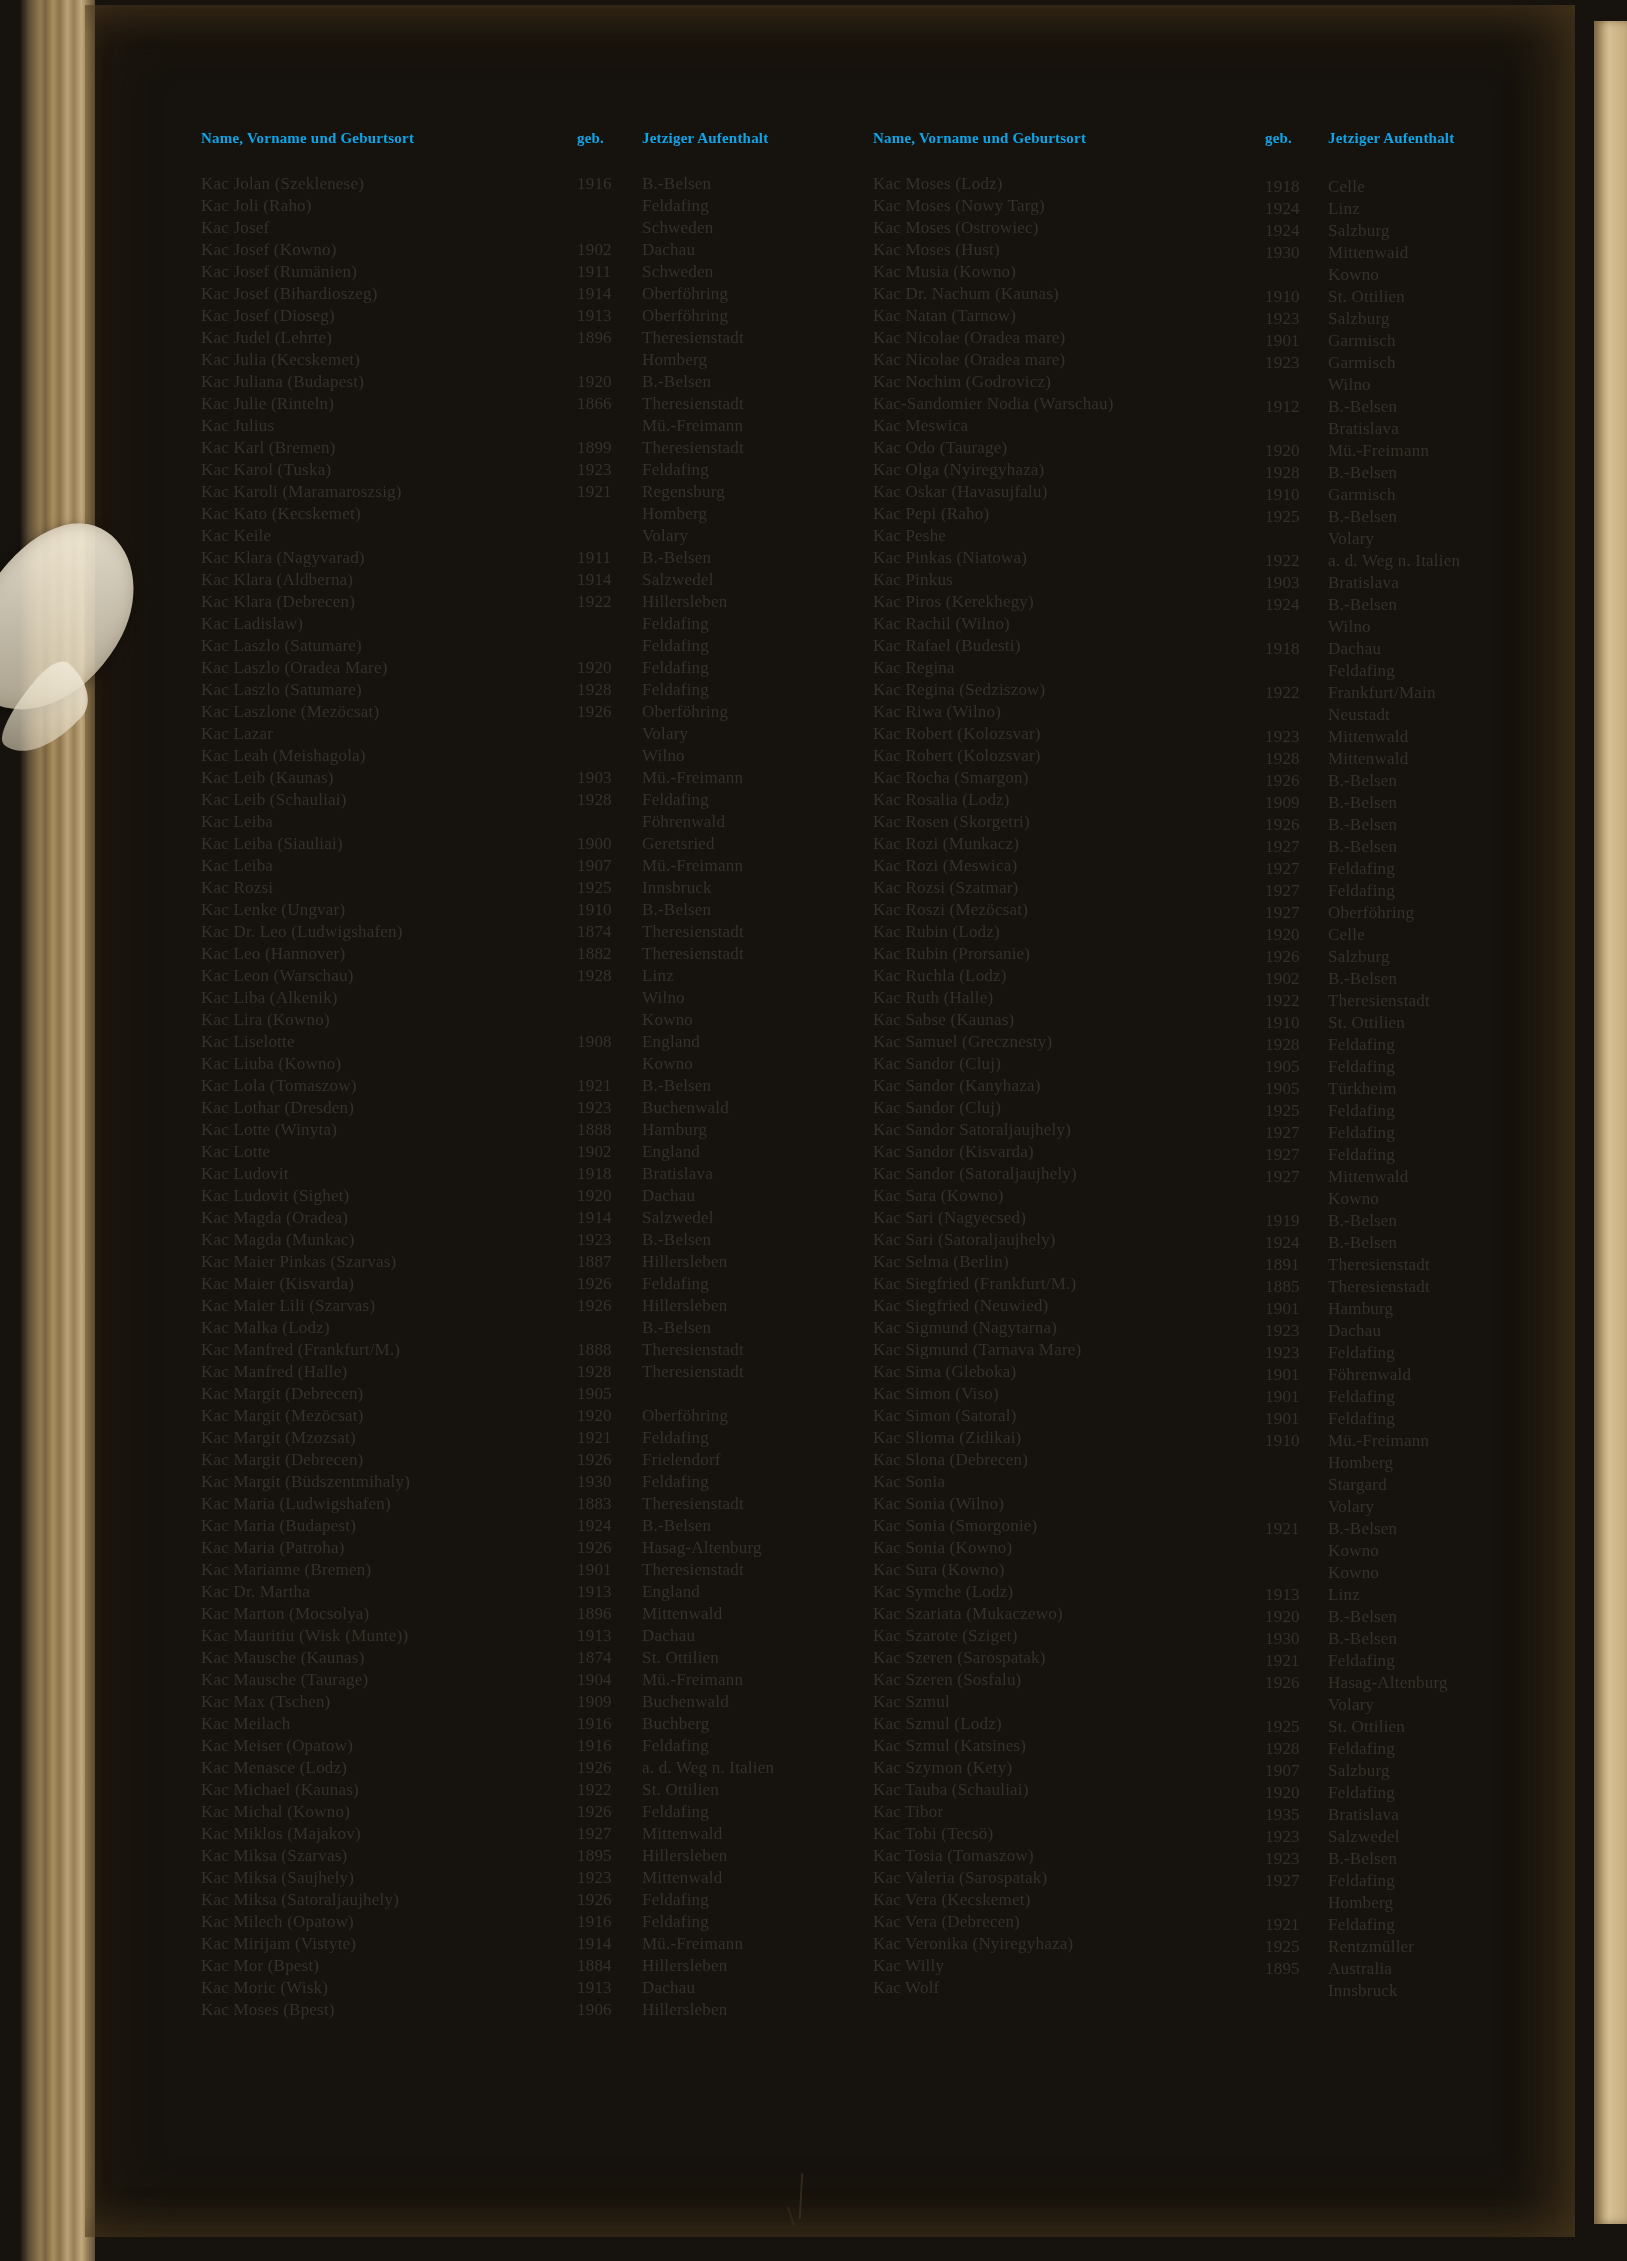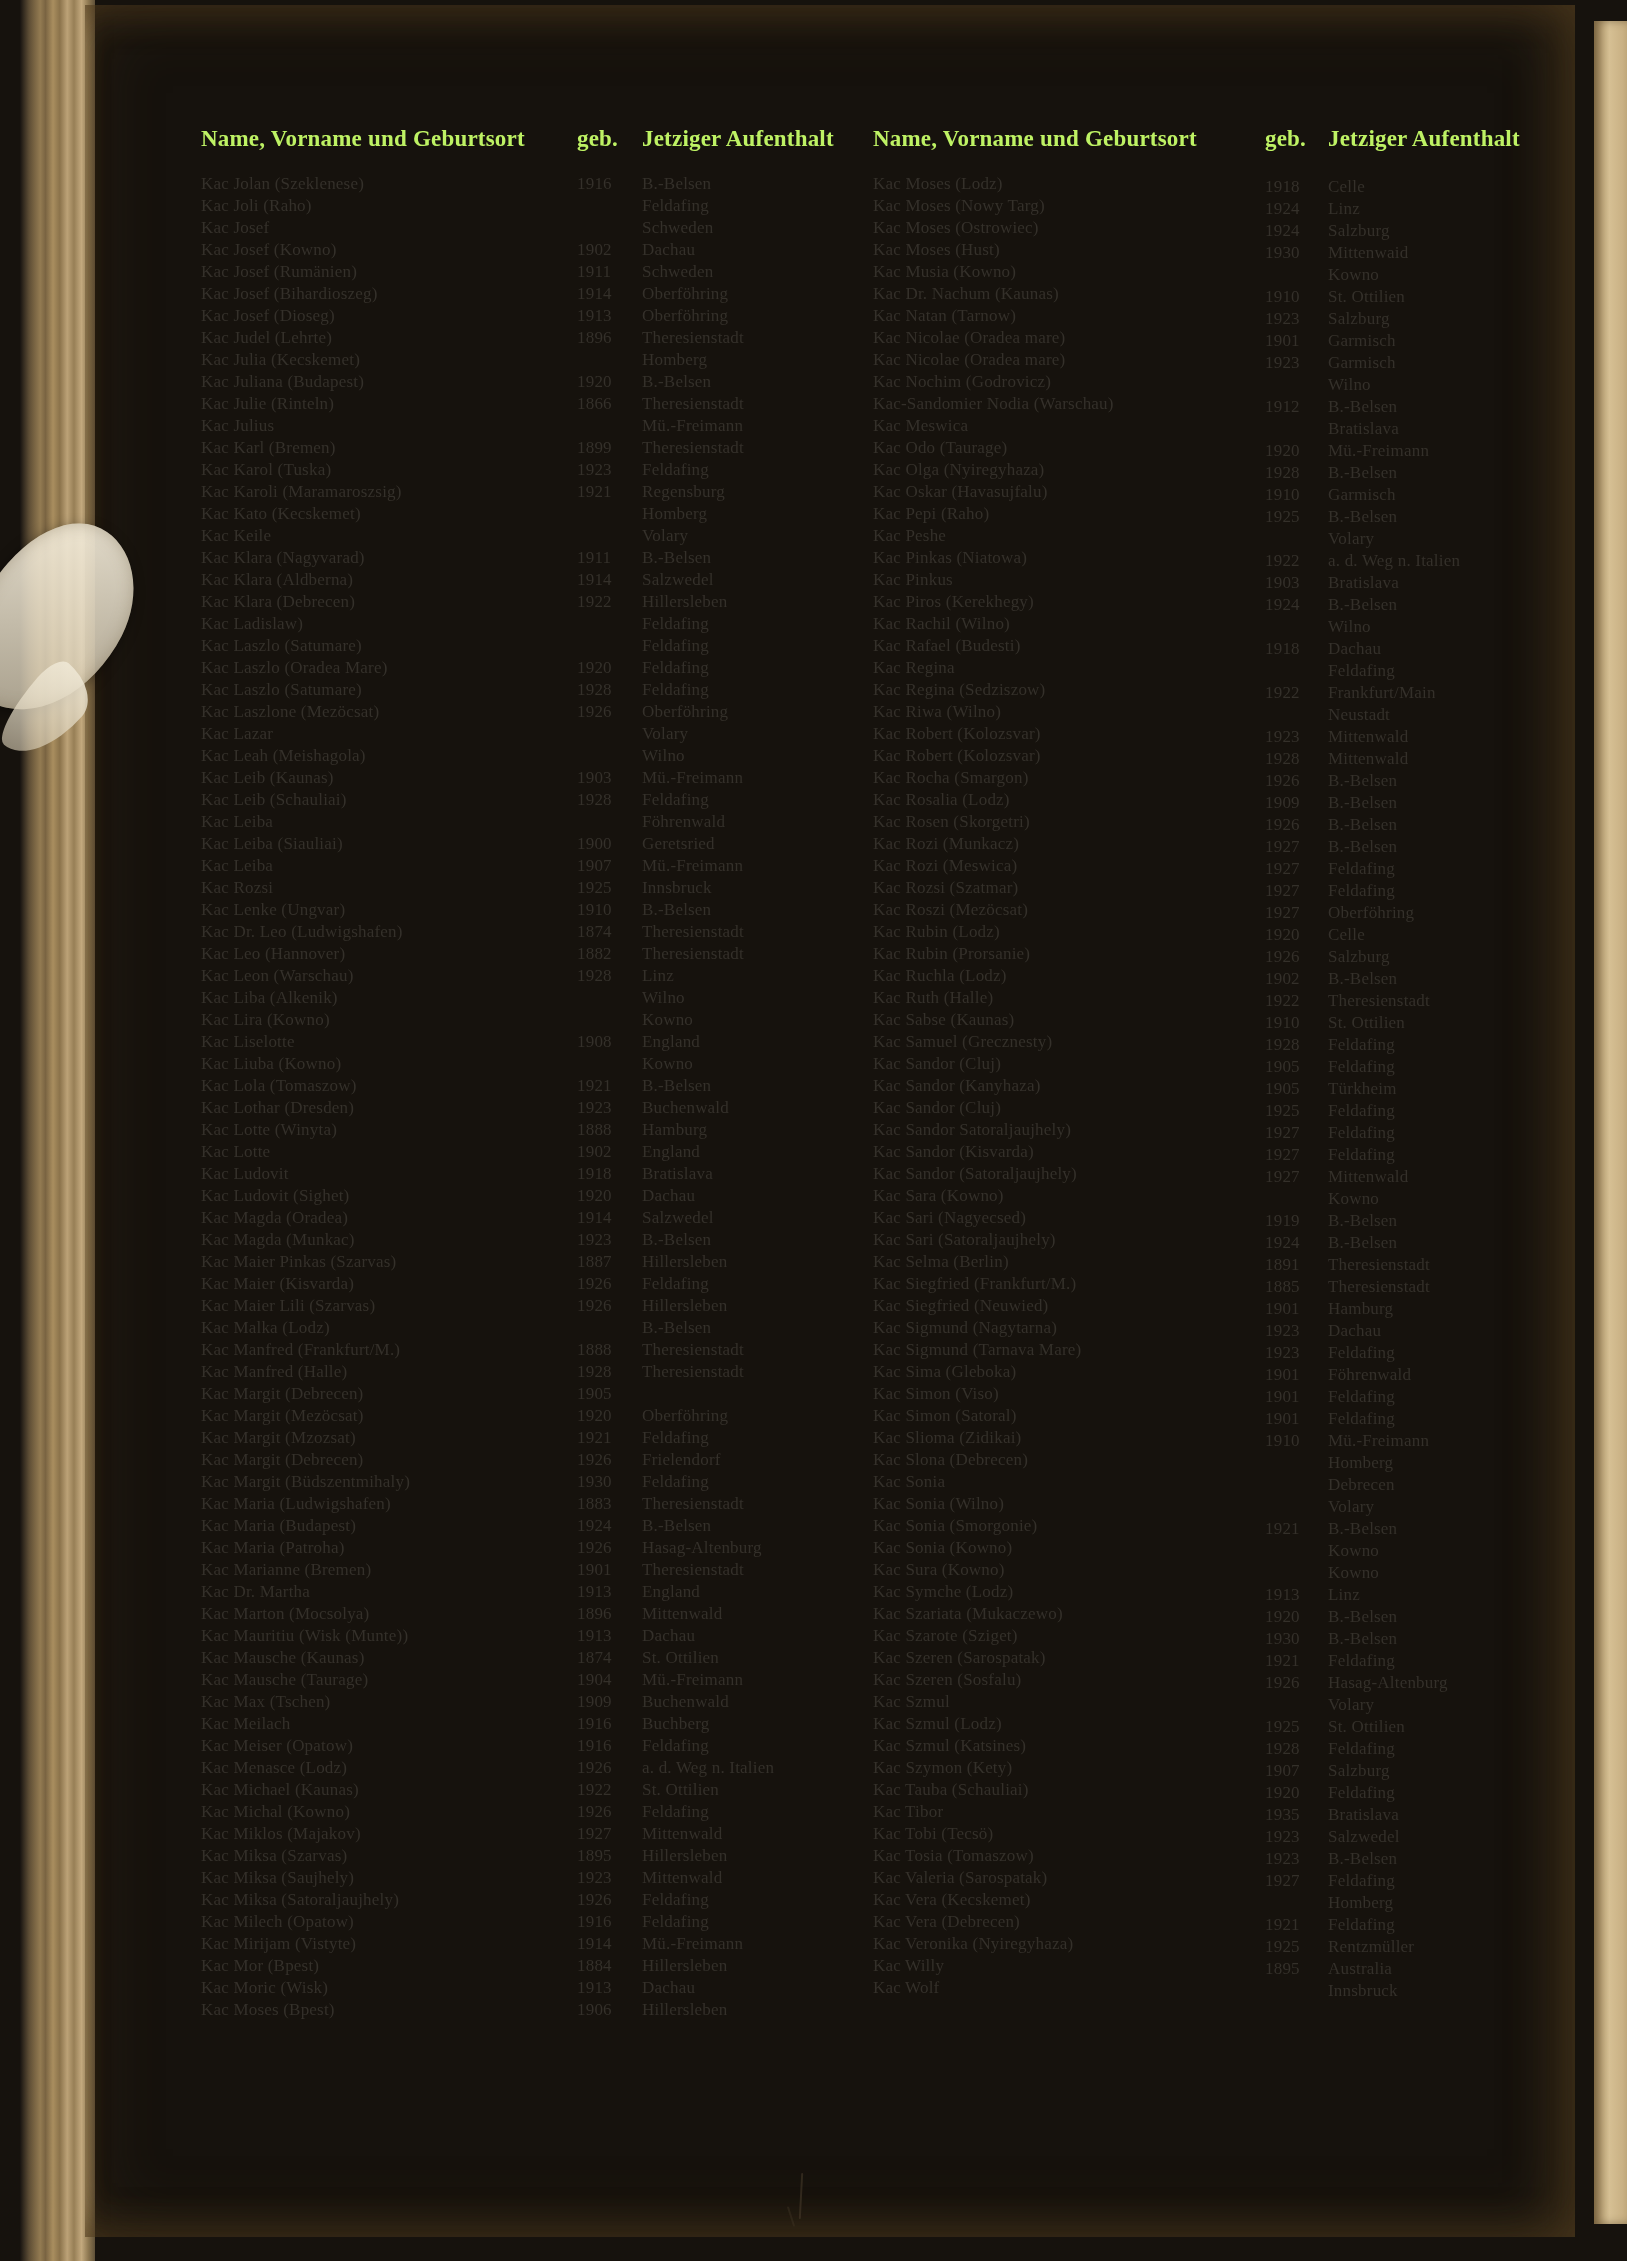--- a/index.html
+++ b/index.html
@@ -58,22 +58,22 @@
     position:absolute;left:705px;top:2201px;width:1.6px;height:21px;
     background:rgba(72,60,44,0.35);border-radius:1.6px;transform:rotate(-18deg);
   }
 
   
   .col{position:absolute;top:122px;color:#34302a;}
   .col-left{left:116px;width:667px;--w-name:376px;--w-geb:65px;}
   .col-right{left:788px;width:708px;--w-name:392px;--w-geb:63px;}
 
   .hdr{
-    white-space:nowrap;height:23px;line-height:23px;font-size:23px;
-    font-weight:bold;color:#bef264;letter-spacing:0.2px;margin-bottom:23px;
+    white-space:nowrap;height:23px;line-height:23px;font-size:15px;
+    font-weight:bold;color:#0ea5e9;letter-spacing:0.2px;margin-bottom:23px;
   }
   .h-name{display:inline-block;width:var(--w-name);}
   .h-geb{display:inline-block;width:var(--w-geb);}
   .h-ort{display:inline-block;}
 
   .rows{}
   .row{white-space:nowrap;height:22px;line-height:22px;font-size:17px;letter-spacing:0.2px;}
   .c-name{display:inline-block;width:var(--w-name);overflow:visible;}
   .c-geb{display:inline-block;width:var(--w-geb);}
   .c-ort{display:inline-block;}
@@ -669,21 +669,21 @@
 
           <div class="row">
             <span class="c-name">Kac Slioma (Zidikai)</span><span class="c-geb">1910</span><span class="c-ort">Mü.-Freimann</span>
           </div>
 
           <div class="row">
             <span class="c-name">Kac Slona (Debrecen)</span><span class="c-geb"></span><span class="c-ort">Homberg</span>
           </div>
 
           <div class="row">
-            <span class="c-name">Kac Sonia</span><span class="c-geb"></span><span class="c-ort">Debrecen</span>
+            <span class="c-name">Kac Sonia</span><span class="c-geb"></span><span class="c-ort">Stargard</span>
           </div>
 
           <div class="row">
             <span class="c-name">Kac Sonia (Wilno)</span><span class="c-geb"></span><span class="c-ort">Volary</span>
           </div>
 
           <div class="row">
             <span class="c-name">Kac Sonia (Smorgonie)</span><span class="c-geb">1921</span><span class="c-ort">B.-Belsen</span>
           </div>
 

